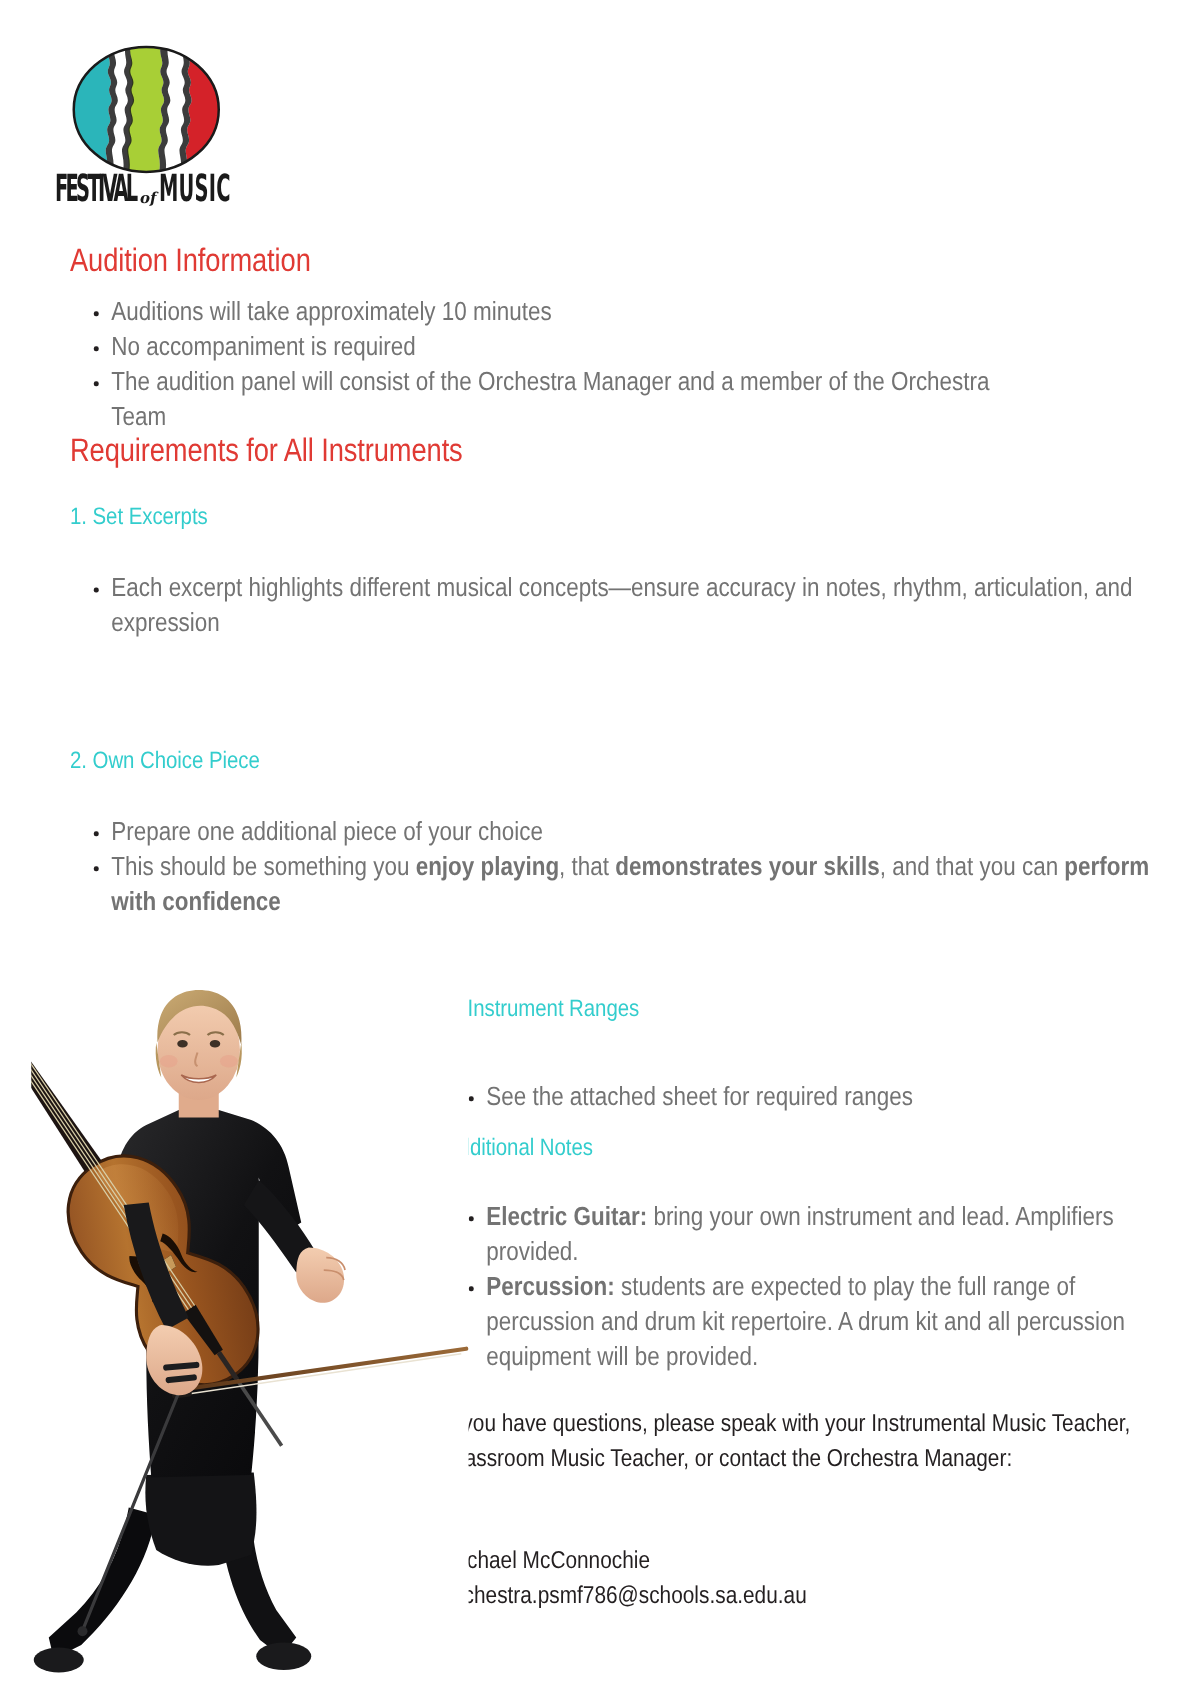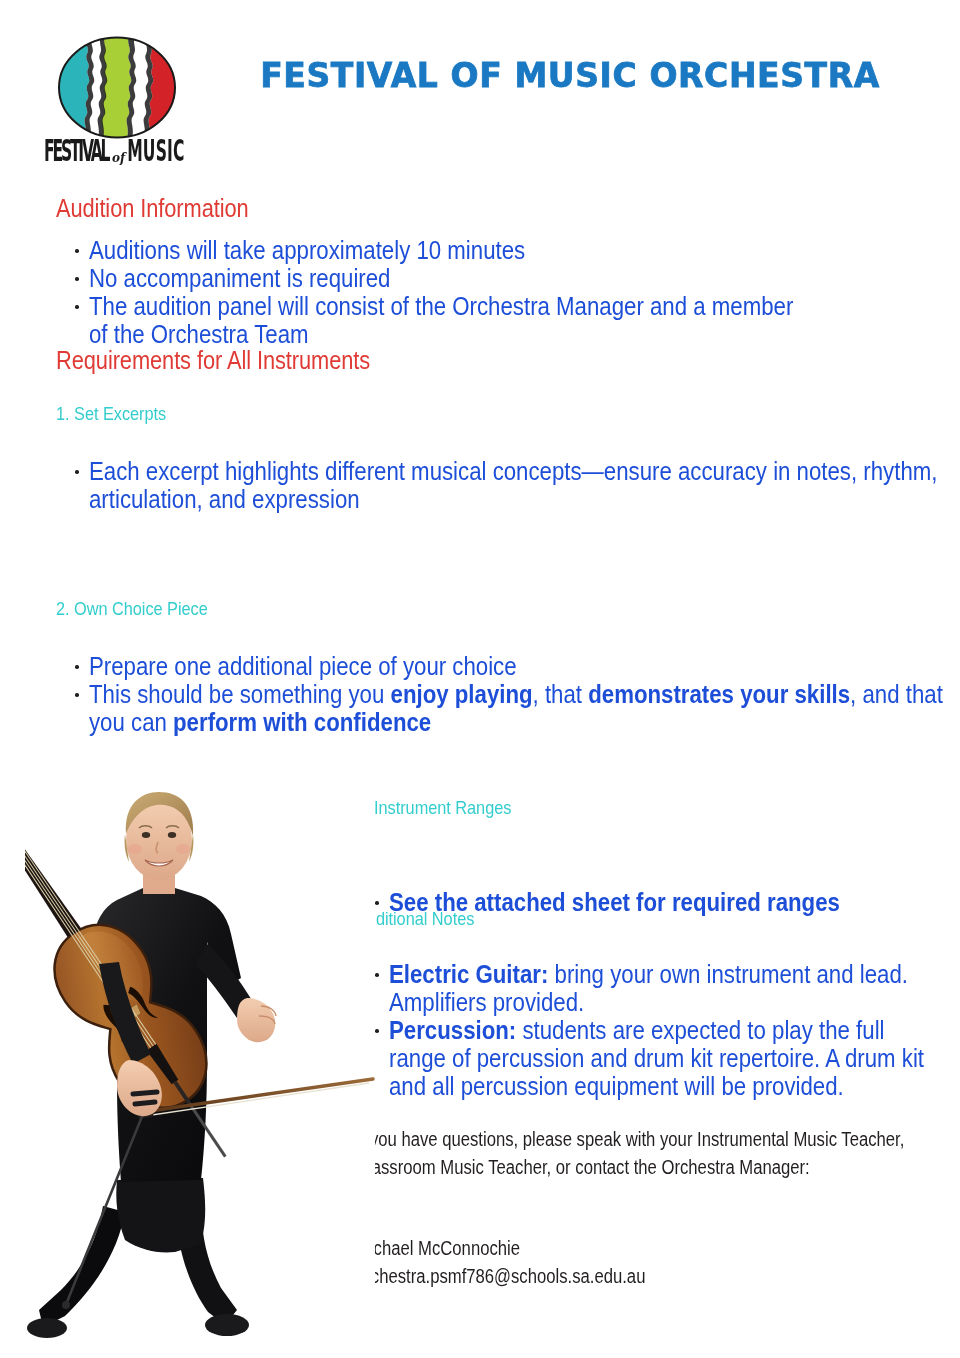--- a/index.html
+++ b/index.html
@@ -57,23 +57,23 @@
     letter-spacing: -0.05px;
     white-space: nowrap;
     transform: scaleX(0.86);
     transform-origin: left center;
   }
 
   ul.blist { position:absolute; list-style:none; }
   ul.blist > li {
     position:relative;
     font-family: "Liberation Sans Narrow", "Liberation Sans", sans-serif;
-    font-size: 26px;
+    font-size: 21px;
     line-height: 28px;
-    color: #1d4ed8;
+    color: #737373;
     padding-left: 16px;
     margin-bottom: 0px;
   }
   ul.blist > li::before {
     content: "";
     position:absolute;
     left: 2px; top: 13px;
     width: 3.5px; height: 3.5px;
     border-radius: 50%;
     background: #231f20;
@@ -129,21 +129,20 @@
       <div class="logo-word">
         <svg width="155" height="36" viewBox="0 0 155 36" xmlns="http://www.w3.org/2000/svg">
           <text x="0" y="29" font-family="DejaVu Sans, sans-serif" font-size="30" font-weight="700" fill="#1a1a1a" transform="scale(0.52,1)" textLength="128">FESTIVAL</text>
           <text x="68" y="30" font-family="DejaVu Serif, serif" font-size="12" font-style="italic" font-weight="700" fill="#1a1a1a">of</text>
           <text x="160" y="29" font-family="DejaVu Sans, sans-serif" font-size="30" font-weight="700" fill="#1a1a1a" transform="scale(0.52,1)" textLength="110">MUSIC</text>
         </svg>
       </div>
     </div>
 
     <div class="title-wrap">
-      <div class="title-line">FESTIVAL OF MUSIC ORCHESTRA</div>
     </div>
   </div>
 
   <div class="content">
 
     <div class="h-red" style="left:56px; top:193px;">Audition Information</div>
 
     <ul class="blist" style="left:73px; top:236px; width:860px;">
       <li><span class="squeeze">Auditions will take approximately 10 minutes</span></li>
       <li><span class="squeeze">No accompaniment is required</span></li>
@@ -166,21 +165,21 @@
       <li><span class="squeeze">Prepare one additional piece of your choice</span></li>
       <li style="width:1010px;">
           <span class="squeeze" style="display:block; width:1010px;">
         <span>This should be something you </span><b>enjoy playing</b><span>, that </span><b>demonstrates your skills</b><span>, and that you can </span><b>perform with confidence</b>
       </span>
         </li>
     </ul>
 
     <div class="h-teal" style="left:356px; top:797px;">3. Instrument Ranges</div>
 
-    <ul class="blist" style="left:373px; top:888px; width:560px;font-weight:bold;">
+    <ul class="blist" style="left:373px; top:864px; width:560px;">
       <li><span class="squeeze">See the attached sheet for required ranges</span></li>
     </ul>
 
     <div class="h-teal" style="left:356px; top:908px;">Additional Notes</div>
 
     <ul class="blist" style="left:373px; top:960px; width:645px;">
       <li style="width:645px;">
           <span class="squeeze" style="display:block; width:645px;">
         <b>Electric Guitar:</b><span> bring your own instrument and lead. Amplifiers provided.</span>
       </span>

